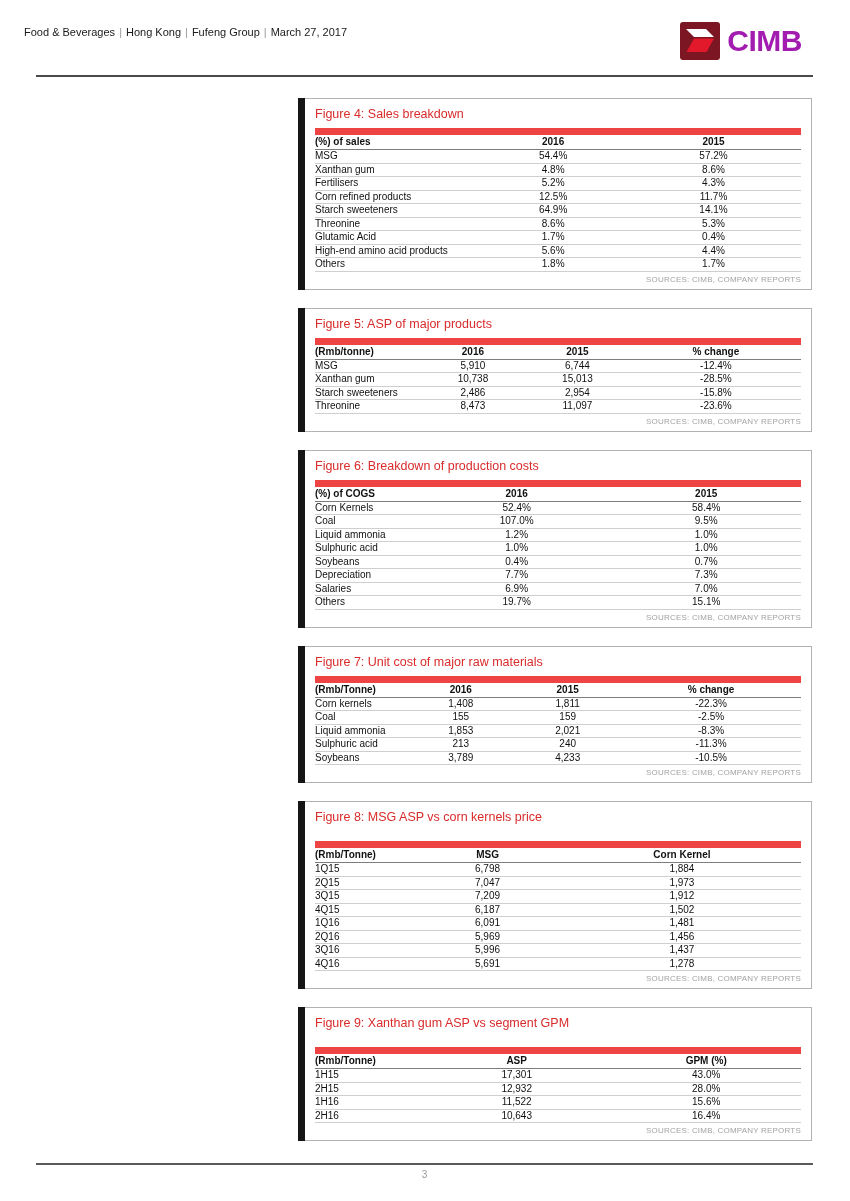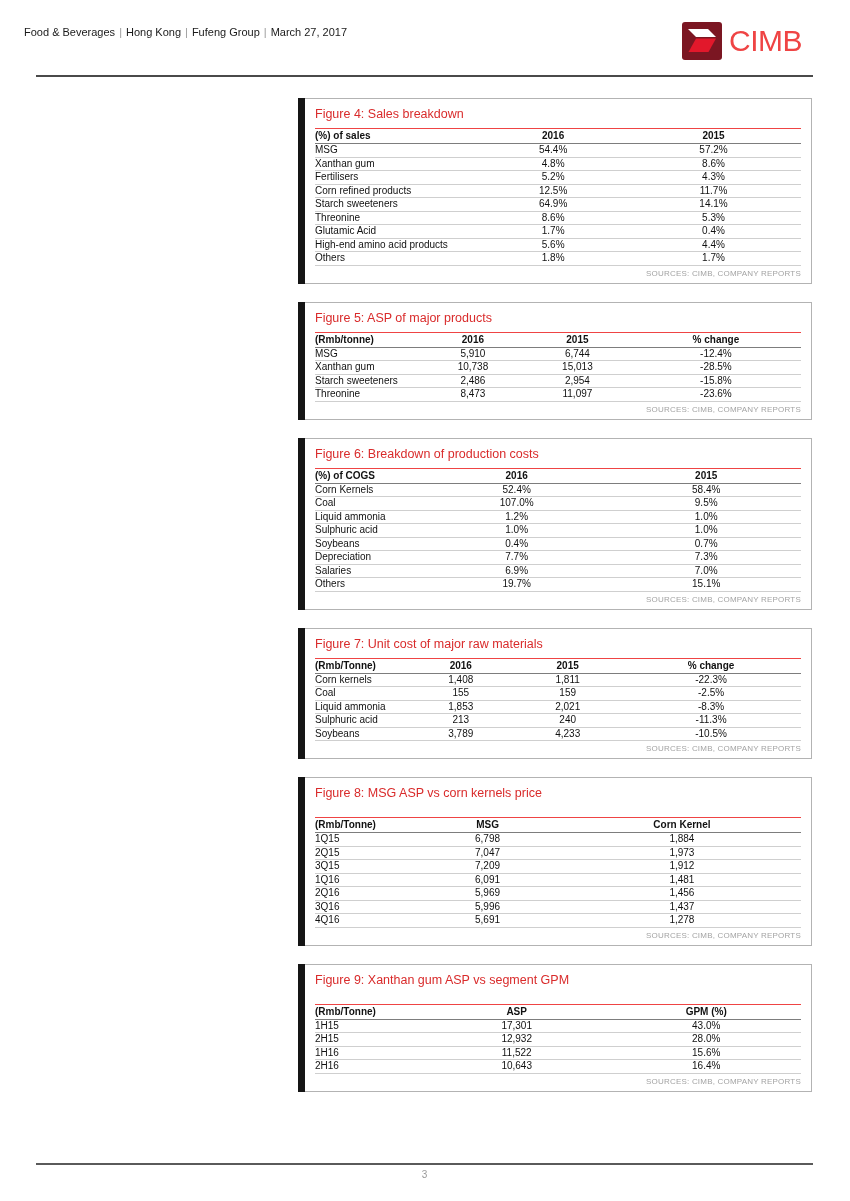--- a/index.html
+++ b/index.html
@@ -15,21 +15,21 @@
   .header-meta {
     position: absolute; left: 24px; top: 26px;
     font-size: 11px; color: #1a1a1a; white-space: nowrap;
   }
   .header-meta .pipe { color: #9a9a9a; padding: 0 4px; }
   .logo {
     position: absolute; right: 48px; top: 22px;
     display: flex; align-items: center; gap: 7px;
   }
   .logo-word {
-    font-size: 30px; font-weight: normal; color: #ef4444;
+    font-size: 30px; font-weight: bold; color: #a21caf;
     letter-spacing: -0.5px; line-height: 1;
   }
   .header-rule {
     position: absolute; left: 36px; top: 75px; width: 777px; height: 2px;
     background: #4a4a4a;
   }
   
   .figures-column {
     position: absolute; left: 298px; top: 98px; width: 514px;
   }
@@ -47,21 +47,21 @@
   .fig-title {
     color: #d92b2b; font-weight: normal; font-size: 12.5px;
     margin: 3px 0 7px 0;
   }
   table.fig-table {
     width: 100%; border-collapse: collapse; table-layout: fixed;
     font-size: 10px;
   }
   table.fig-table th {
     font-weight: bold; text-align: center;
-    border-top: 1px solid #ef4444;
+    border-top: 7px solid #ef4444;
     border-bottom: 1px solid #7d7d7d;
     padding: 2px 0 2px 0; line-height: 10px;
   }
   table.fig-table td {
     text-align: center;
     border-bottom: 1px solid #cfcfcf;
     padding: 1px 0 1px 0; line-height: 10.5px;
   }
   table.fig-table th:first-child, table.fig-table td:first-child { text-align: left; }
   .fig-source {
@@ -336,20 +336,25 @@
             <td>2Q15</td>
             <td>7,047</td>
             <td>1,973</td>
           </tr>
           <tr>
             <td>3Q15</td>
             <td>7,209</td>
             <td>1,912</td>
           </tr>
           <tr>
+            <td>4Q15</td>
+            <td>6,187</td>
+            <td>1,502</td>
+          </tr>
+          <tr>
             <td>1Q16</td>
             <td>6,091</td>
             <td>1,481</td>
           </tr>
           <tr>
             <td>2Q16</td>
             <td>5,969</td>
             <td>1,456</td>
           </tr>
           <tr>

